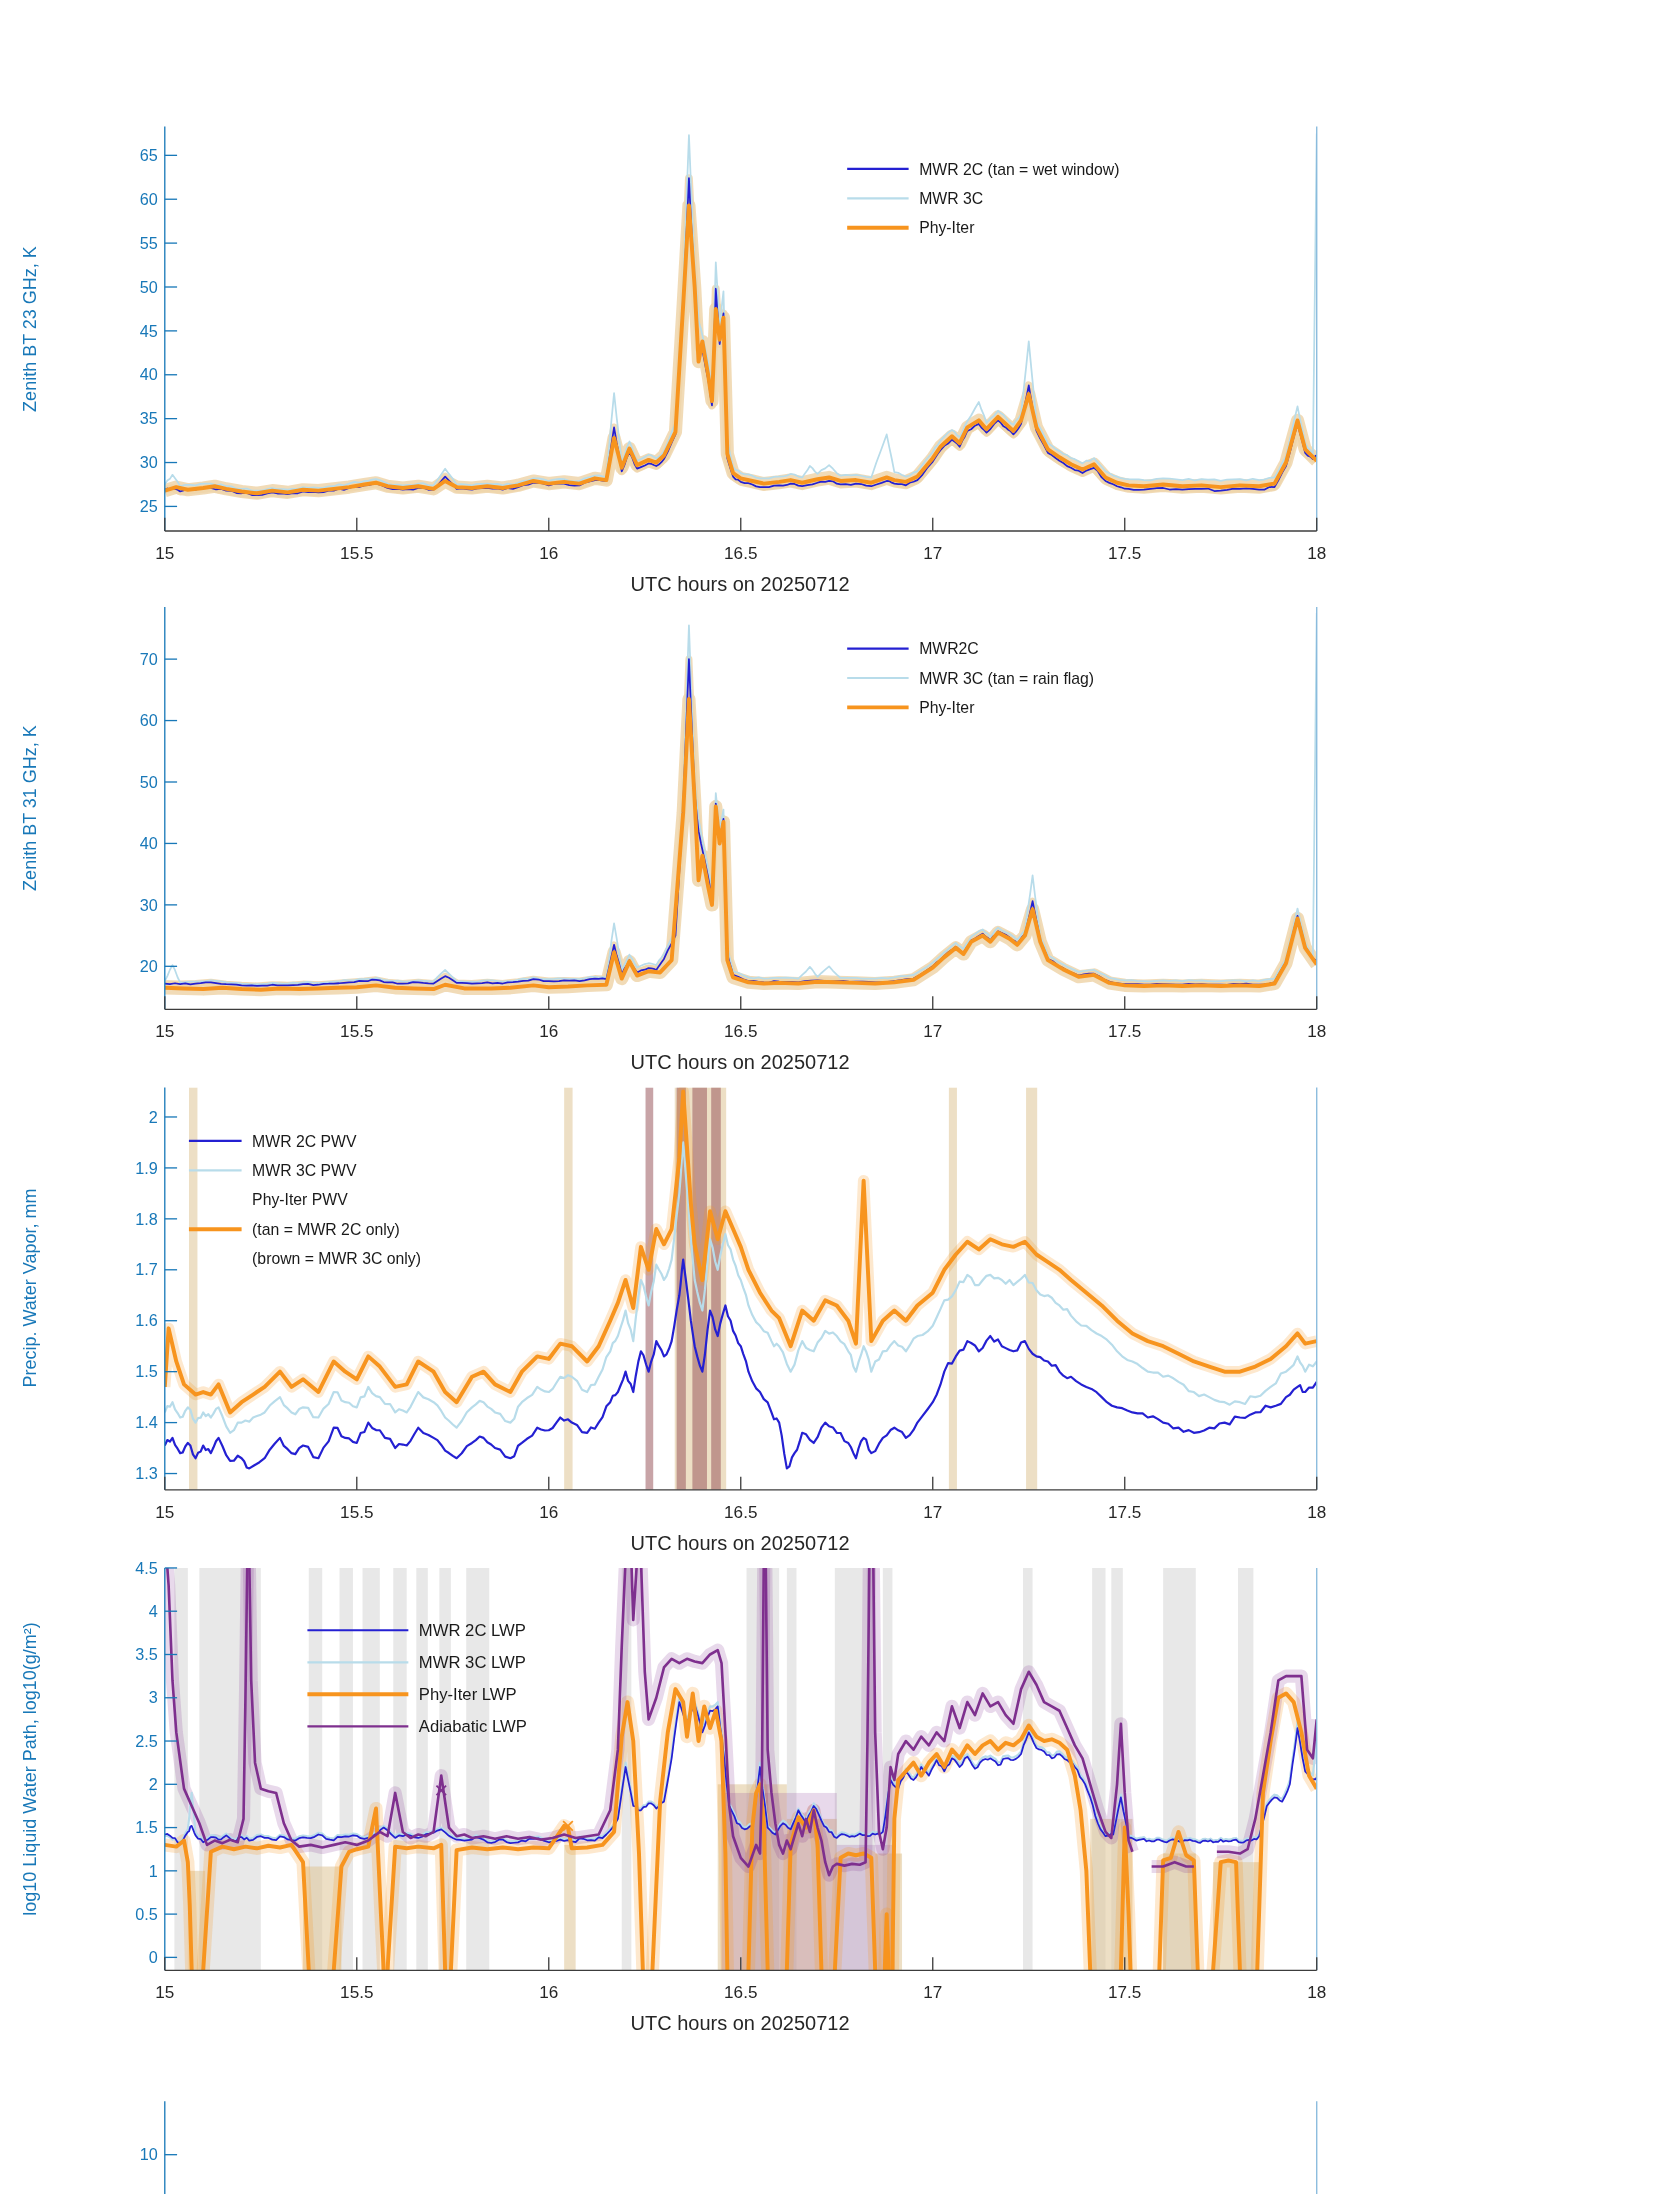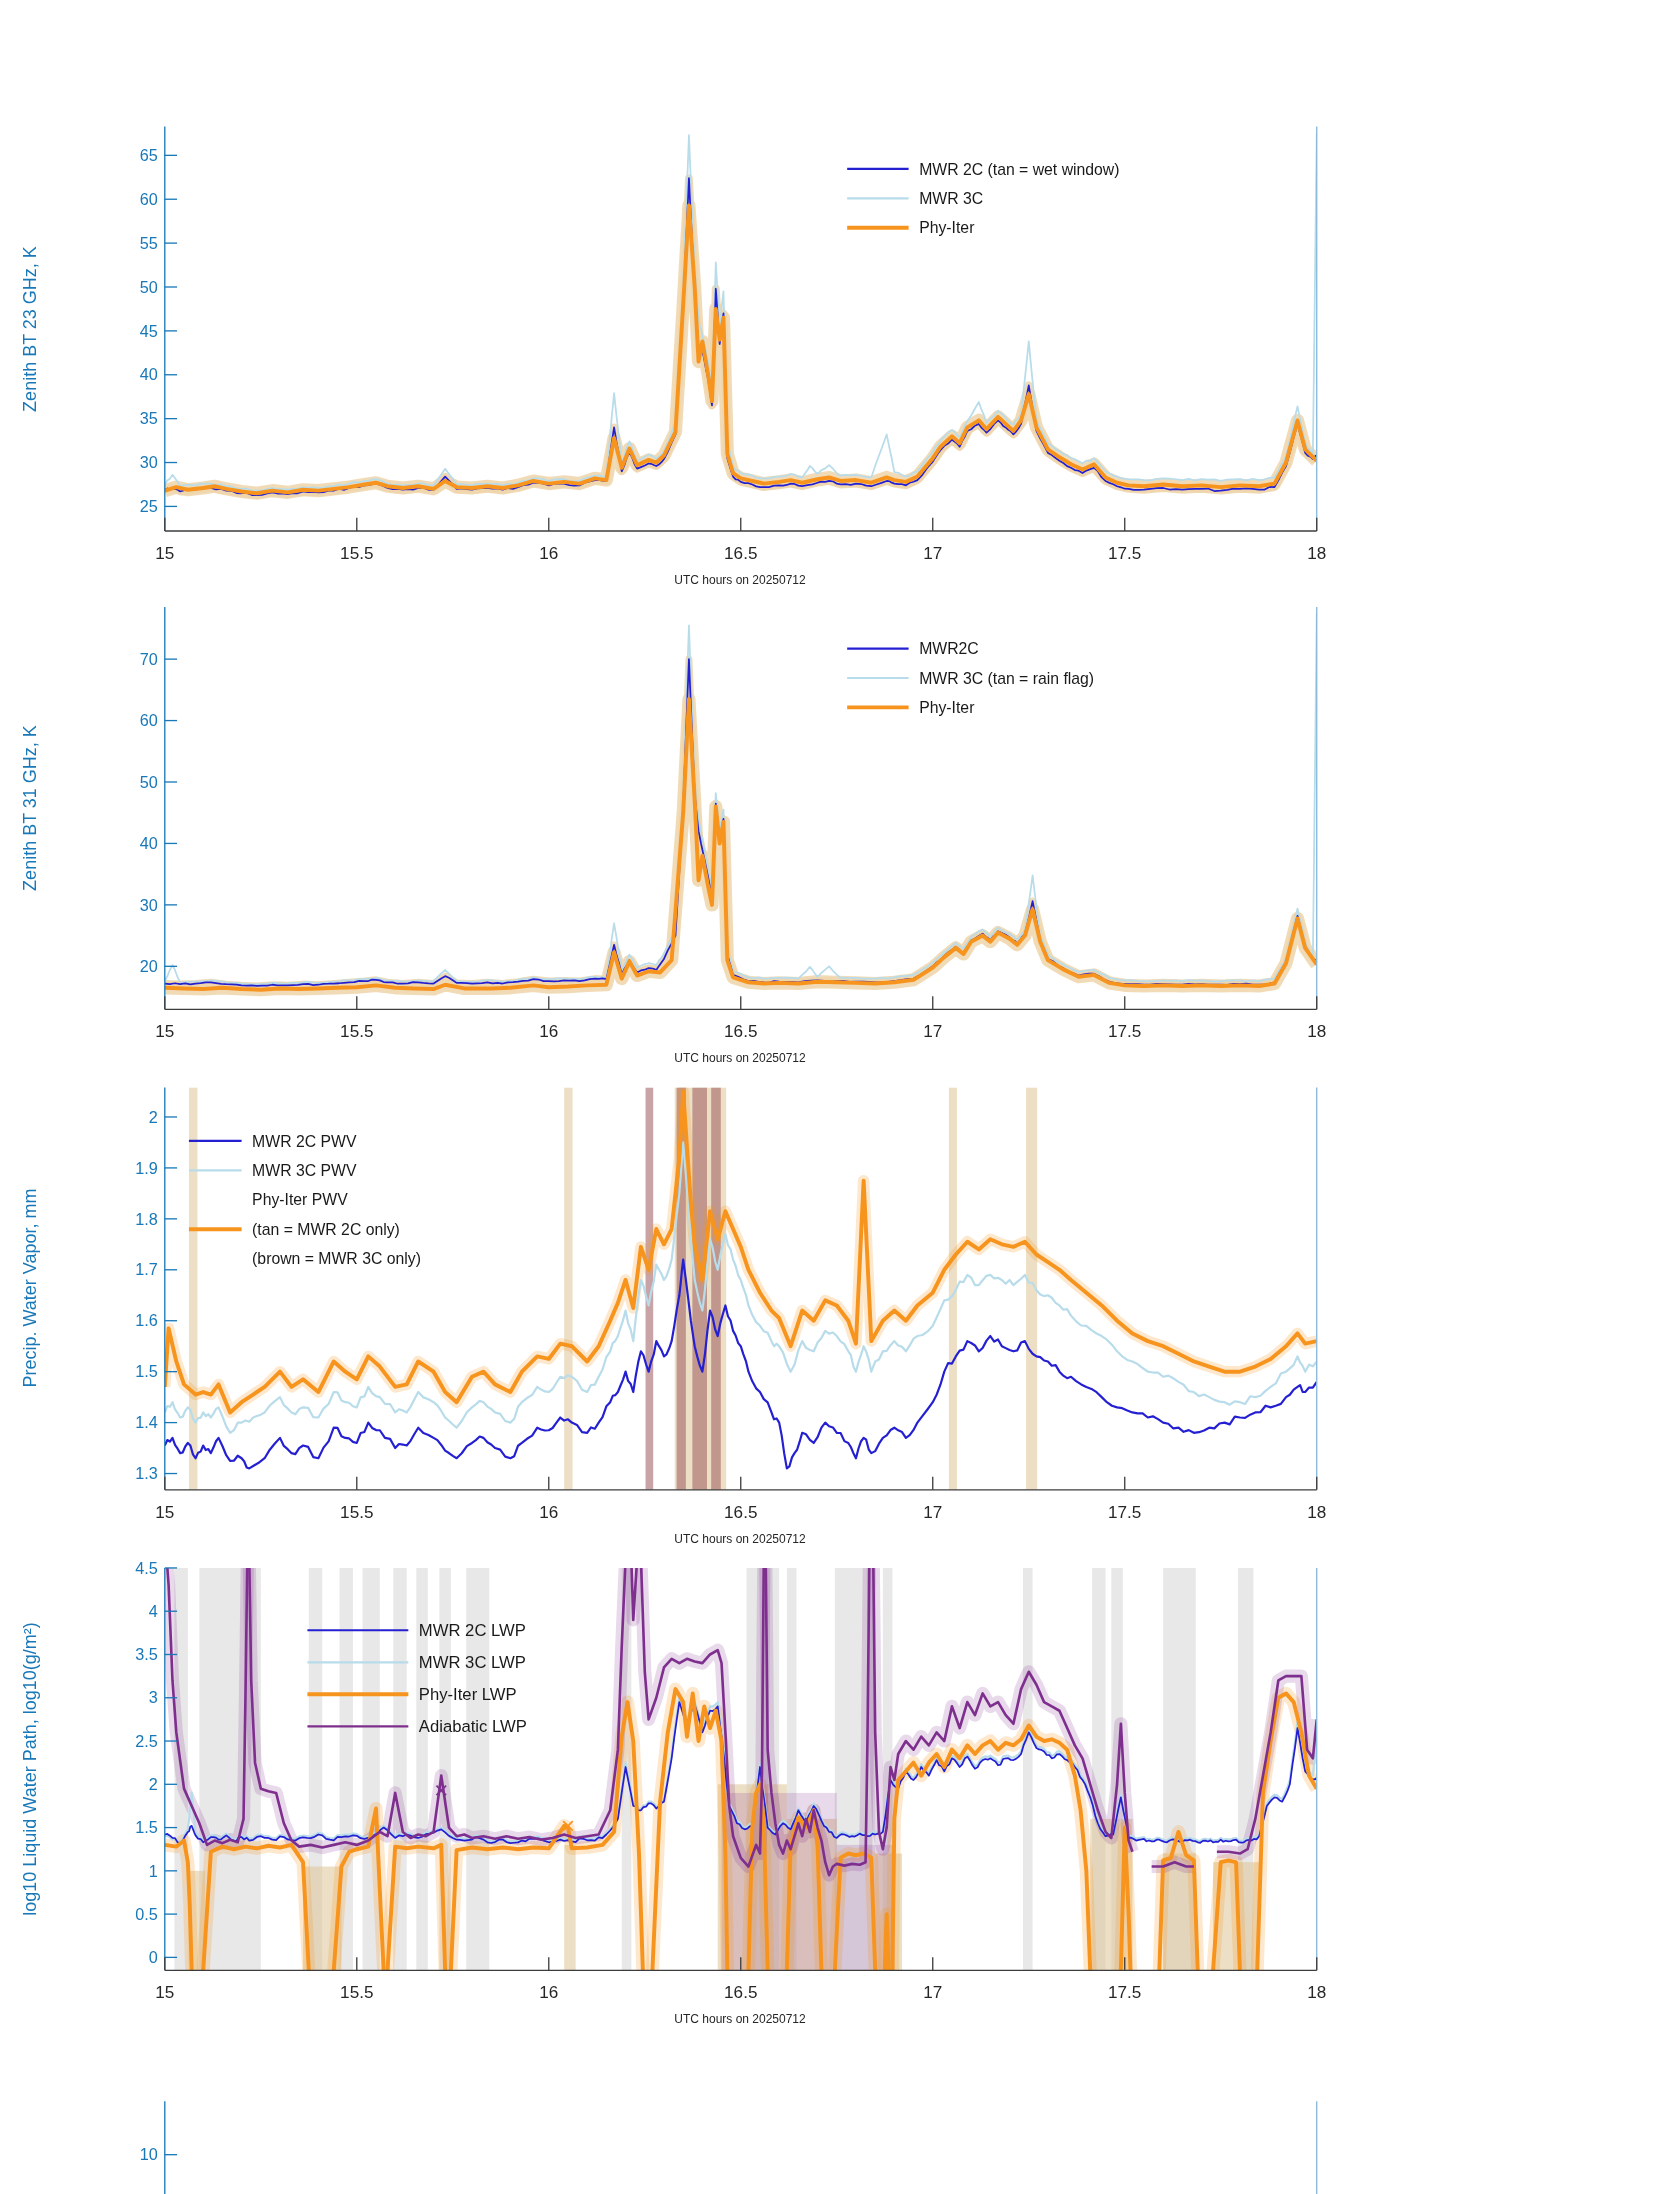--- a/index.html
+++ b/index.html
@@ -1,21 +1,21 @@
 <!DOCTYPE html>
 <html style="font-size:7px"><head>
 <meta charset="utf-8">
 <style>
   html,body{margin:0;padding:0;background:#ffffff;}
   body{width:1679px;height:2633px;position:relative;font-family:"Liberation Sans", sans-serif;}
   #figure{position:absolute;left:0;top:0;width:1679px;height:2633px;background:#ffffff;}
   svg{position:absolute;left:0;top:0;}
   .ylabel{position:absolute;white-space:nowrap;font-size:18px;color:#1878b8;
           transform:translate(-50%,-50%) rotate(-90deg);}
-  .xlabel{position:absolute;white-space:nowrap;font-size:12px;color:#262626;
+  .xlabel{position:absolute;white-space:nowrap;font-size:20px;color:#262626;
           transform:translateX(-50%);}
 </style>
 </head>
 <body>
 
 <div id="figure">
   <svg id="plot-svg" width="1679" height="2633" viewBox="0 0 3825 6000">
       <g>
         <clipPath id="clip-0">
           <rect x="375" y="288" width="2625" height="922"></rect>

